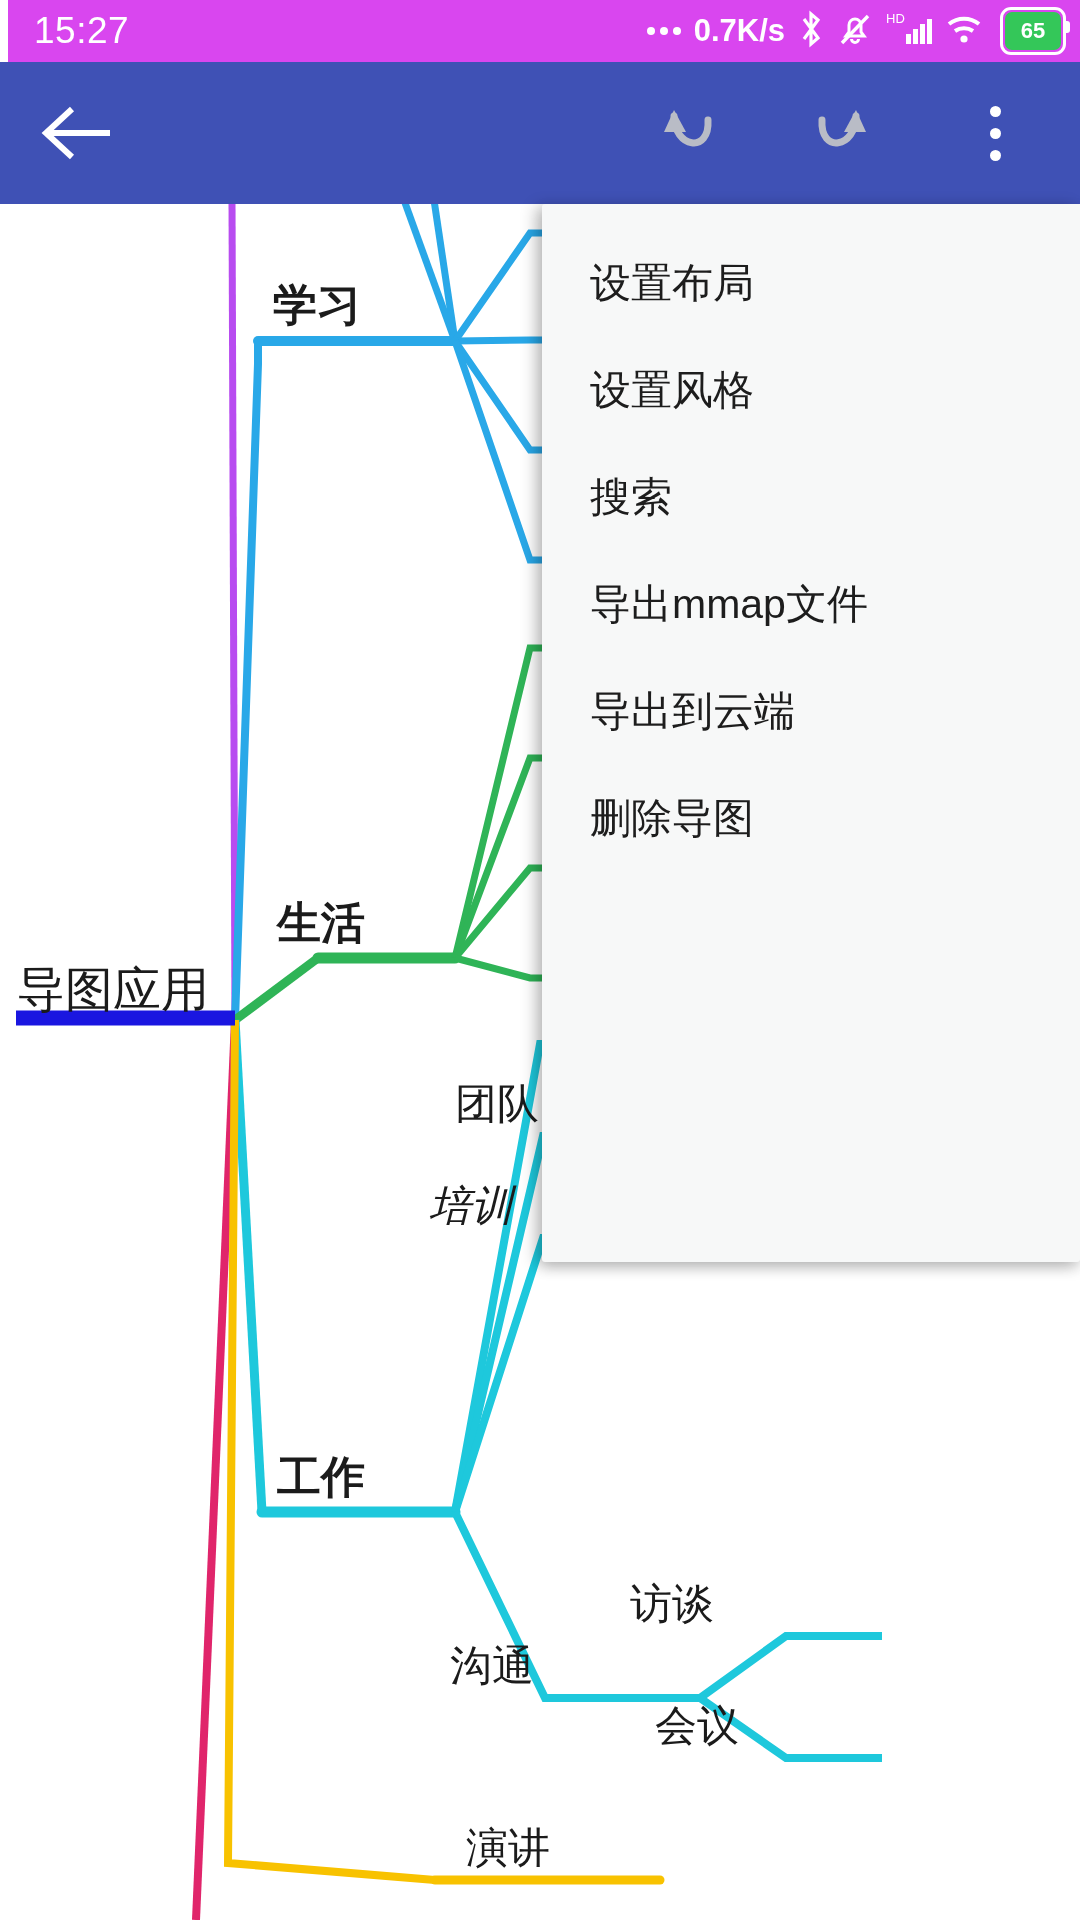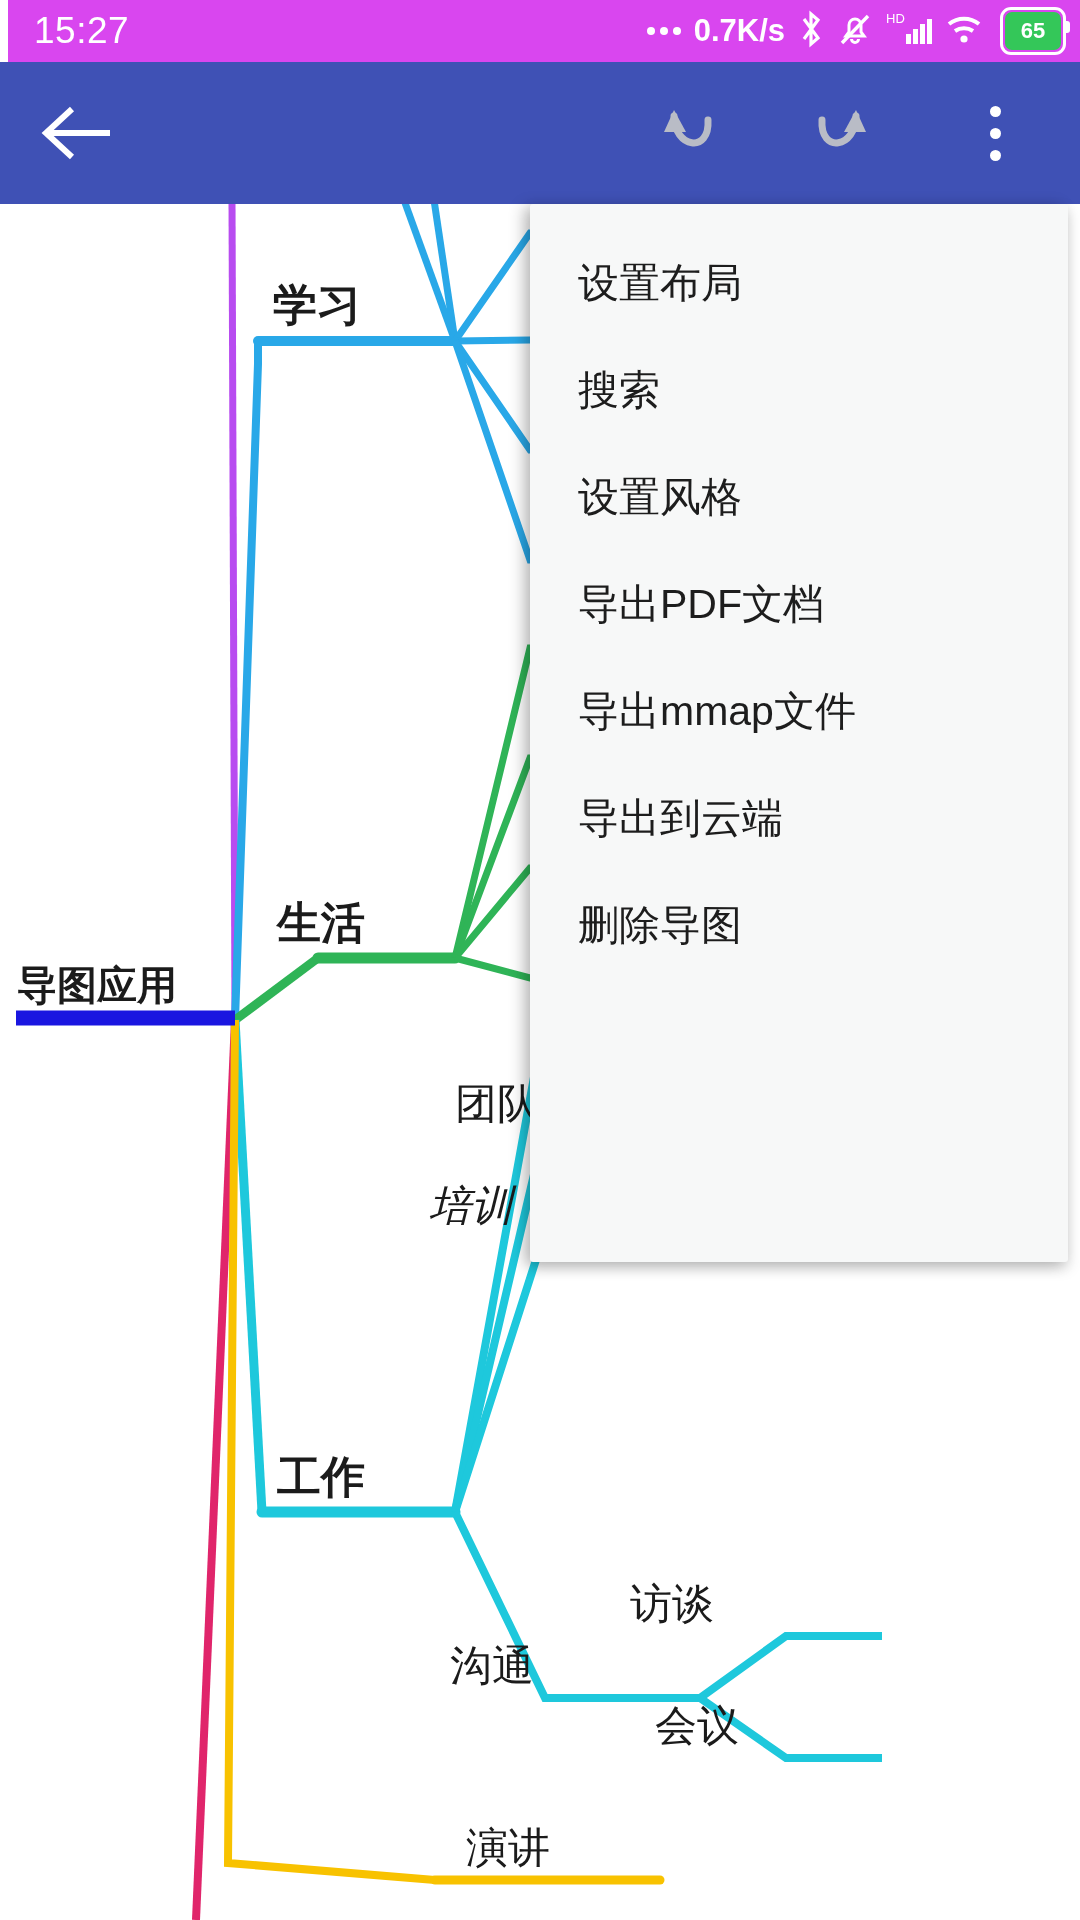--- a/index.html
+++ b/index.html
@@ -59,27 +59,27 @@
     background:#ffffff; overflow:hidden;
   }
   #mindmap{ position:absolute; left:0; top:0; }
 
   .node-label{
     position:absolute;
     color:#1b1b1b;
     white-space:nowrap;
     font-family:"Liberation Sans","DejaVu Sans",sans-serif;
   }
-  .node-root{ font-size:40px; font-weight:bold; }
+  .node-root{ font-size:48px; font-weight:normal; }
   .node-l1{ font-size:44px; font-weight:bold; }
   .node-l2{ font-size:42px; font-weight:normal; }
 
   
   #menu{
-    position:absolute; left:530px; top:204px; width:538px; height:1058px;
+    position:absolute; left:542px; top:204px; width:538px; height:1058px;
     background:#f7f8f8;
     box-shadow:-7px 2px 16px rgba(0,0,0,0.20), 0 6px 14px rgba(0,0,0,0.17);
     border-radius:3px;
     box-sizing:border-box;
     padding-top:26px;
     z-index:30;
   }
   .menu-item{
     height:107px; line-height:107px;
     padding-left:48px;
@@ -229,19 +229,18 @@
   <span class="node-label node-l2" style="left:630px; top:1372px;">访谈</span>
 
   <span class="node-label node-l2" style="left:655px; top:1494px;">会议</span>
 
   <span class="node-label node-l2" style="left:466px; top:1616px;font-family:Liberation Mono, monospace;">演讲</span>
 
 </div>
 
 <div id="menu">
   <div class="menu-item">设置布局</div>
+  <div class="menu-item">设置风格</div>
   <div class="menu-item">搜索</div>
-  <div class="menu-item">设置风格</div>
-  <div class="menu-item">导出PDF文档</div>
   <div class="menu-item">导出mmap文件</div>
   <div class="menu-item">导出到云端</div>
   <div class="menu-item">删除导图</div>
 </div>
 
 </body></html>

